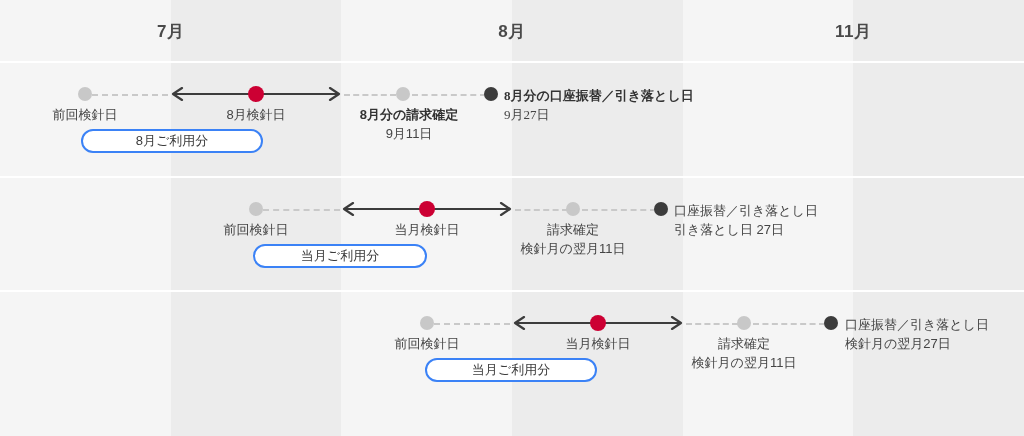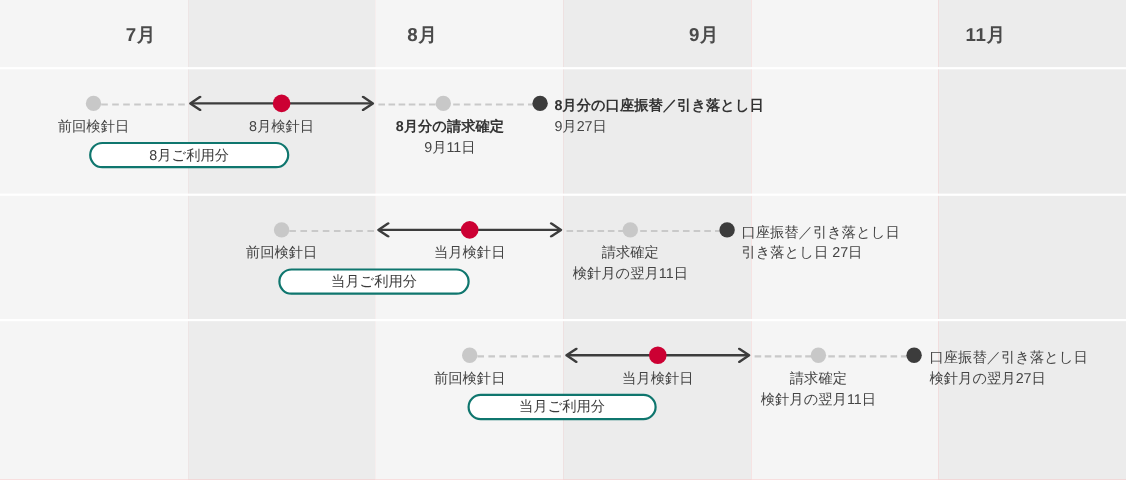--- a/index.html
+++ b/index.html
@@ -128,21 +128,21 @@
   }
   .lbl .b {
     font-weight: bold;
     color: #333333;
   }
 
   
   .pill {
     position: absolute;
     height: 24px;
-    border: 2px solid #0f766e;
+    border: 2px solid #3b82f6;
     border-radius: 14px;
     background: #ffffff;
     display: flex;
     align-items: center;
     justify-content: center;
     font-size: 13px;
     color: #3b3b3b;
     box-sizing: border-box;
   }
 </style>
@@ -156,21 +156,20 @@
     <div class="col dark"></div>
     <div class="col light"></div>
     <div class="col dark"></div>
     <div class="col light"></div>
     <div class="col dark"></div>
   </div>
 
   <div class="header">
     <div class="header-cell">7月</div>
     <div class="header-cell">8月</div>
-    <div class="header-cell">9月</div>
     <div class="header-cell">11月</div>
   </div>
 
   <div class="rule r0"></div>
   <div class="rule r1"></div>
   <div class="rule r2"></div>
 
   <div class="row row1">
 
     <div class="dash" style="left:92px; top:31px; width:76px;"></div>
@@ -191,21 +190,21 @@
     <div class="dot dark" style="left:484px; top:24px;"></div>
 
     <div class="lbl center" style="left:85px; top:42px;">前回検針日</div>
     <div class="lbl center" style="left:256px; top:42px;">8月検針日</div>
 
     <div class="lbl center" style="left:409px; top:42px;">
       <span class="b">8月分の請求確定</span><br>
       <span>9月11日</span>
     </div>
 
-    <div class="lbl left" style="left:504px; top:23px;">
+    <div class="lbl left" style="left:504px; top:23px;font-family:Liberation Serif, serif;">
       <span class="b">8月分の口座振替／引き落とし日</span><br>
       <span>9月27日</span>
     </div>
 
     <div class="pill" style="left:81px; top:66px; width:182px;">8月ご利用分</div>
   </div>
 
   <div class="row row2">
 
     <div class="dash" style="left:263px; top:31px; width:77px;"></div>

